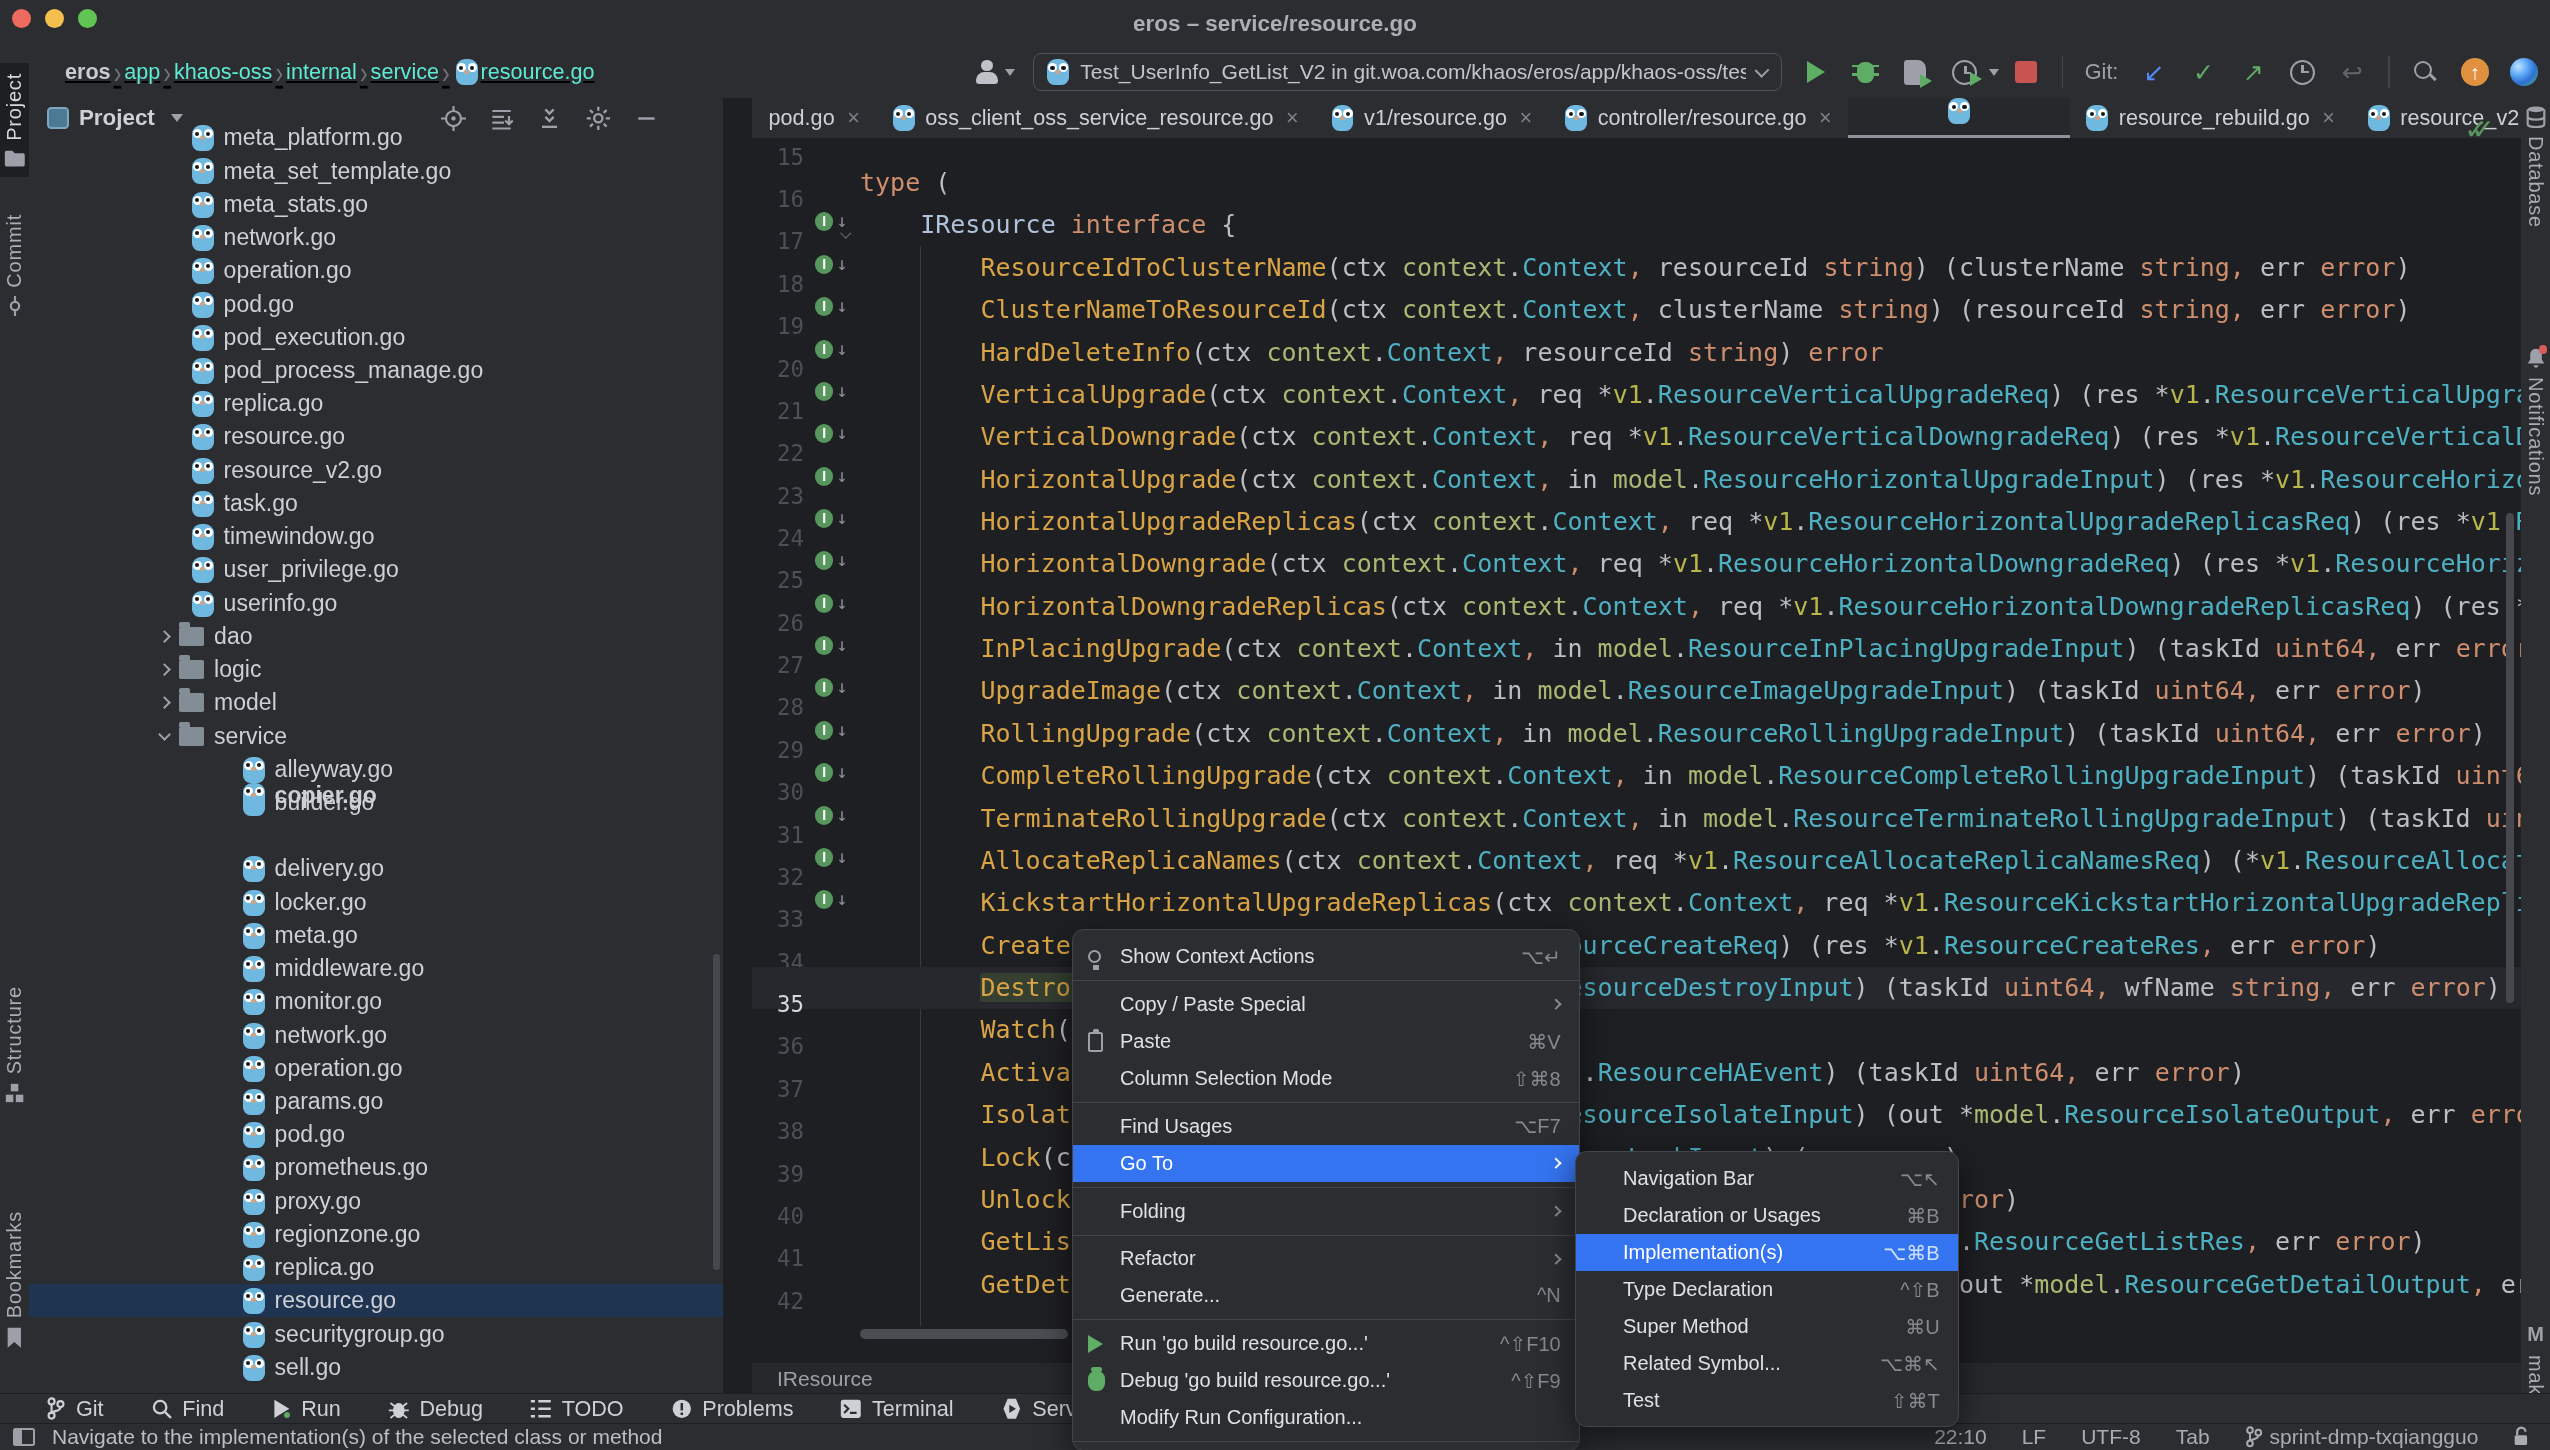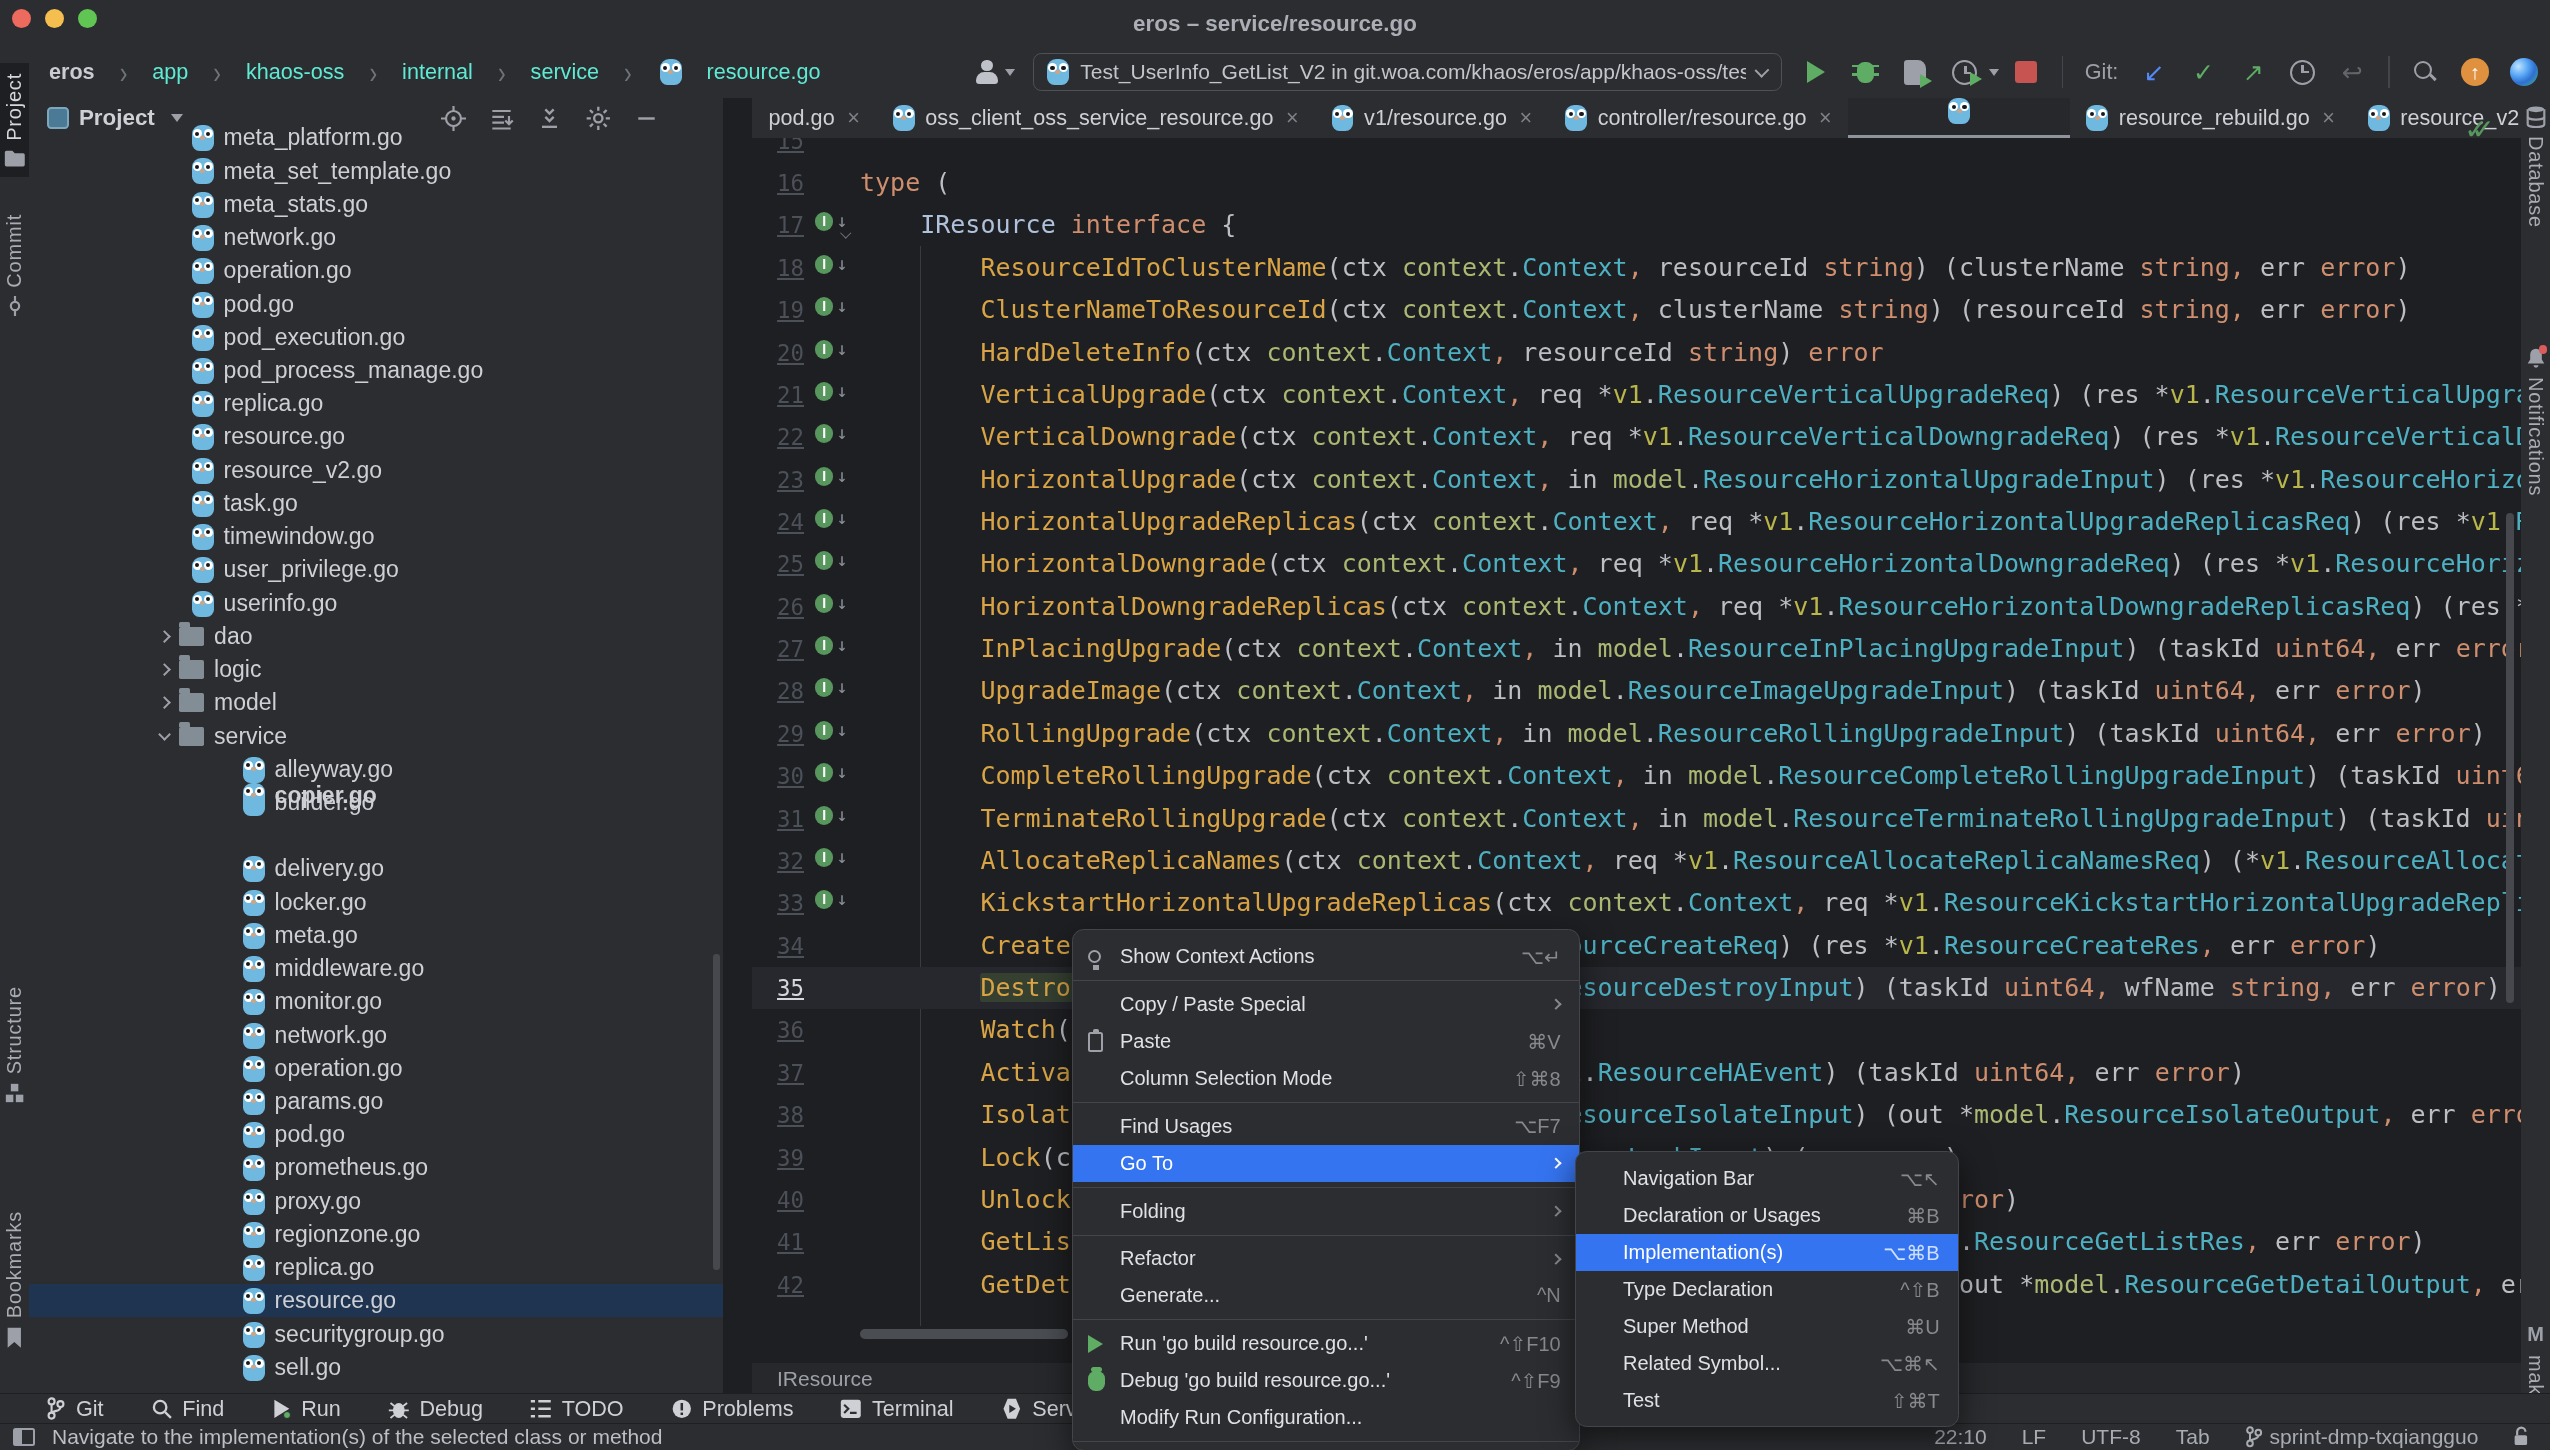--- a/index.html
+++ b/index.html
@@ -8,21 +8,21 @@
   #app { position:absolute; inset:0; width:2550px; height:1450px; background:#2b2d30; overflow:hidden; }
 
   
   .titlebar { position:absolute; left:0; top:0; width:100%; height:46px; background:#2b2d30; }
   .tl { position:absolute; top:9.1px; width:19px; height:19px; border-radius:50%; }
   .tl.r { left:11.6px; background:#ec6a5e; } .tl.y { left:45px; background:#f4bf4f; } .tl.g { left:78px; background:#61c554; }
   .win-title { position:absolute; left:0; right:0; top:10.8px; text-align:center; color:#abaeb5; font-size:22.4px; font-weight:700; }
 
   
   .navbar { position:absolute; left:29px; top:46px; right:0; height:52px; background:#2b2d30; }
-  .crumbs { position:absolute; left:20px; top:0; height:52px; display:flex; align-items:center; gap:25px; }
+  .crumbs { position:absolute; left:36px; top:0; height:52px; display:flex; align-items:center; gap:3px;text-decoration:underline; }
   .crumb { color:#5eead4; font-size:21.6px; }
   .crumb.first { font-weight:700; color:#c9ccd2; }
   .crumb-sep { color:#6f737a; font-size:23px; transform:scaleY(1.4); }
   .crumbs .gopher { margin-left:3.3px; }
 
   .run-widget { position:absolute; right:0; top:0; height:52px; display:flex; align-items:center; }
   .user-ic { width:25px; height:25px; position:relative; margin-right:5px; }
   .user-ic::before { content:""; position:absolute; left:6.6px; top:0; width:11.6px; height:11.6px; border-radius:50%; background:#bfc2c8; }
   .user-ic::after { content:""; position:absolute; left:1.7px; top:12.5px; width:21.6px; height:11.6px; border-radius:8.3px 8.3px 3.3px 3.3px; background:#bfc2c8; }
   .mini-caret { width:0;height:0;border-left:5.8px solid transparent;border-right:5.8px solid transparent;border-top:7.5px solid #9da0a8; margin-right:18.3px; }
@@ -97,21 +97,21 @@
   .tab.active { background:#27282c; color:#dfe1e5;flex-direction:column; }
   .tab.active::after { content:""; position:absolute; left:0; right:0; bottom:0; height:3.3px; background:#8f939b; }
   .tab .x { color:#7d8188; font-size:21.6px; margin-left:1.7px; }
   .chevdown { width:10.8px; height:10.8px; border-right:2.5px solid #9da0a8; border-bottom:2.5px solid #9da0a8; transform:rotate(45deg); margin-top:-4.2px; }
 
   .code { position:absolute; left:0; top:40px; width:100%; height:1188px; overflow:hidden;
     font-family:"DejaVu Sans Mono", monospace; font-size:25px; }
   .indent-guide { position:absolute; left:168px; top:108px; bottom:0; width:0.8px; background:#393b40; }
   .cline { position:absolute; left:0; width:100%; height:42px; line-height:42px; white-space:pre; }
   .cline.current { background:#26282e; }
-  .cline .num { position:absolute; left:0; top:0; width:52px; text-align:right; color:#4b5059; font-size:22.4px; font-family:"DejaVu Sans Mono",monospace;text-decoration:underline; }
+  .cline .num { position:absolute; left:0; top:16px; width:52px; text-align:right; color:#4b5059; font-size:22.4px; font-family:"DejaVu Sans Mono",monospace; }
   .cline.current .num { color:#d5d7dd; }
   .gut-ic { position:absolute; left:63px; top:8.3px; display:flex; align-items:center; gap:3.3px; }
   .imark { width:18.3px; height:18.3px; border-radius:50%; background:#57965c; color:#fff; font-size:14px; font-weight:700; display:flex; align-items:center; justify-content:center; font-family:"Liberation Sans",sans-serif; }
   .gar { color:#8a8e95; font-size:18.3px; line-height:1; }
   .foldmark { position:absolute; left:90px; top:25px; width:7.5px; height:7.5px; border-right:1.7px solid #6f737a; border-bottom:1.7px solid #6f737a; transform:rotate(45deg); }
   .ctext { position:absolute; left:108px; top:0; }
   .tk-k { color:#cf8e6d; } .tk-f { color:#d9a445; } .tk-p { color:#a9b872; } .tk-v { color:#b9b64a; }
   .tk-t { color:#4eb1c3; } .tk-n { color:#bcbec4; } .tk-c { color:#cf8e6d; } .tk-i { color:#afc1db; }
   .cur-word { background:#354031; border-radius:2.5px; }
   .ok-checks { position:absolute; right:43px; top:15px; color:#57965c; font-size:28px; letter-spacing:-16.6px; }

